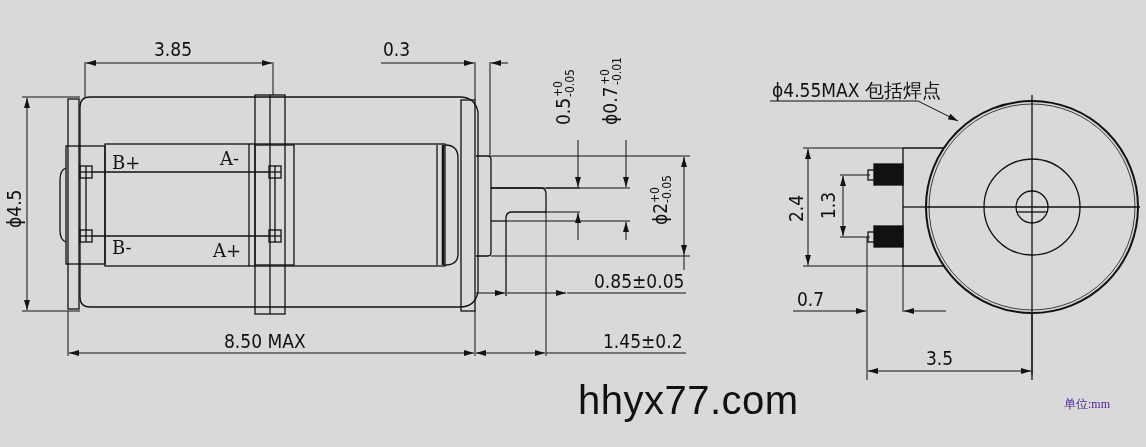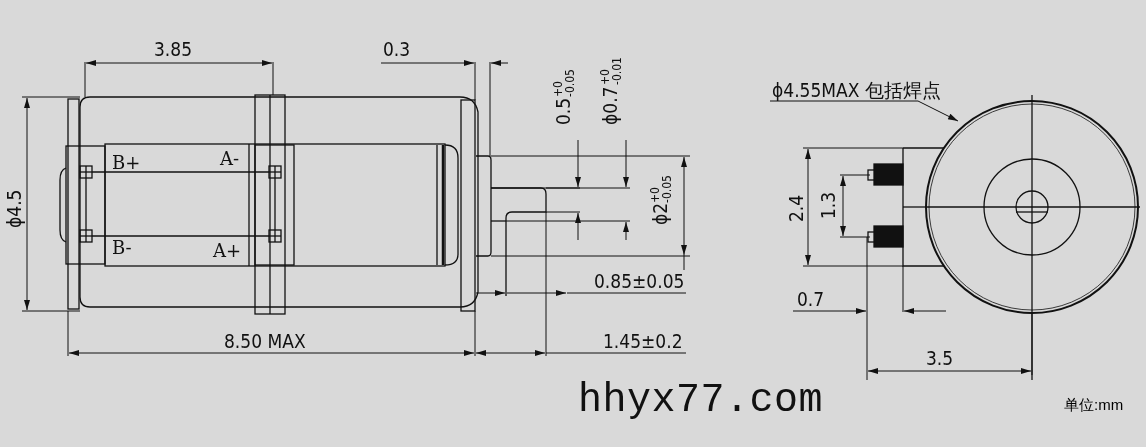--- a/index.html
+++ b/index.html
@@ -1,22 +1,22 @@
 <!DOCTYPE html>
 <html><head>
 <meta charset="utf-8">
 <style>
   html, body { margin:0; padding:0; background:#d9d9d9; }
   body { width:1146px; height:447px; position:relative; overflow:hidden; }
   svg { position:absolute; left:0; top:0; }
   .dim { font-family:"DejaVu Sans Condensed","DejaVu Sans",sans-serif; font-size:19px; fill:#111; font-stretch:condensed; }
   .sub { font-size:12px; }
   .lbl { font-family:"DejaVu Serif",serif; font-size:18px; fill:#111; }
-  .wm { position:absolute; left:578px; top:378px; font-family:Liberation Mono, monospace; font-size:40px; color:#111; letter-spacing:0.5px; }
-  .unit { position:absolute; left:1064px; top:396px; font-family:Liberation Sans, sans-serif; font-size:15px; color:#000000; }
+  .wm { position:absolute; left:578px; top:378px; font-family:Liberation Sans, sans-serif; font-size:40px; color:#111; letter-spacing:0.5px; }
+  .unit { position:absolute; left:1064px; top:396px; font-family:Liberation Serif, serif; font-size:12px; color:#4c1d95; }
 </style>
 </head>
 <body>
 
 <svg width="1146" height="447" viewBox="0 0 1146 447" xmlns="http://www.w3.org/2000/svg">
   <defs>
     <marker id="ar" viewBox="0 0 10 6" refX="10" refY="3" markerWidth="20" markerHeight="6" orient="auto-start-reverse" markerUnits="userSpaceOnUse">
       <path d="M0,0 L10,3 L0,6 Z" fill="#111"></path>
     </marker>
   </defs>

